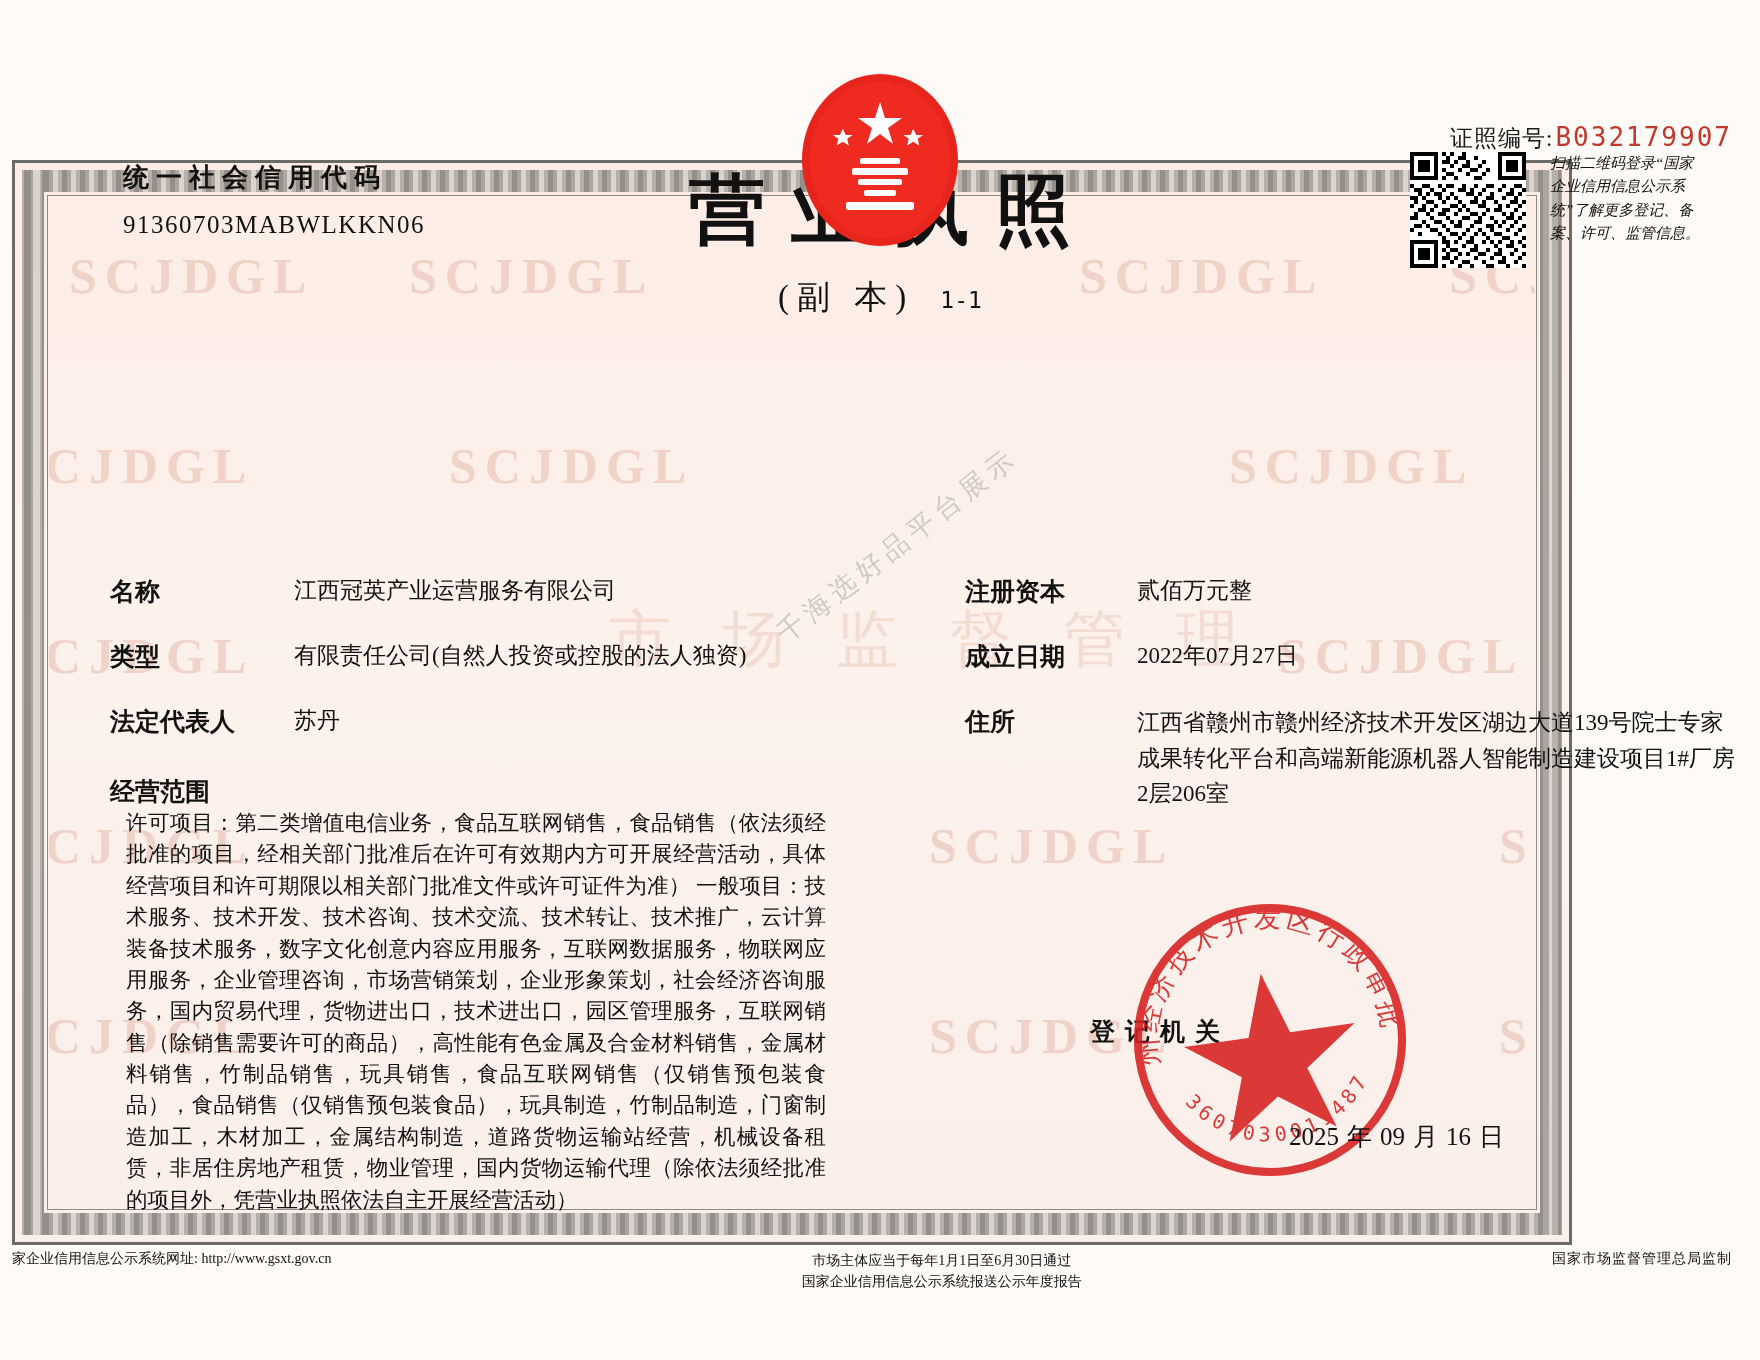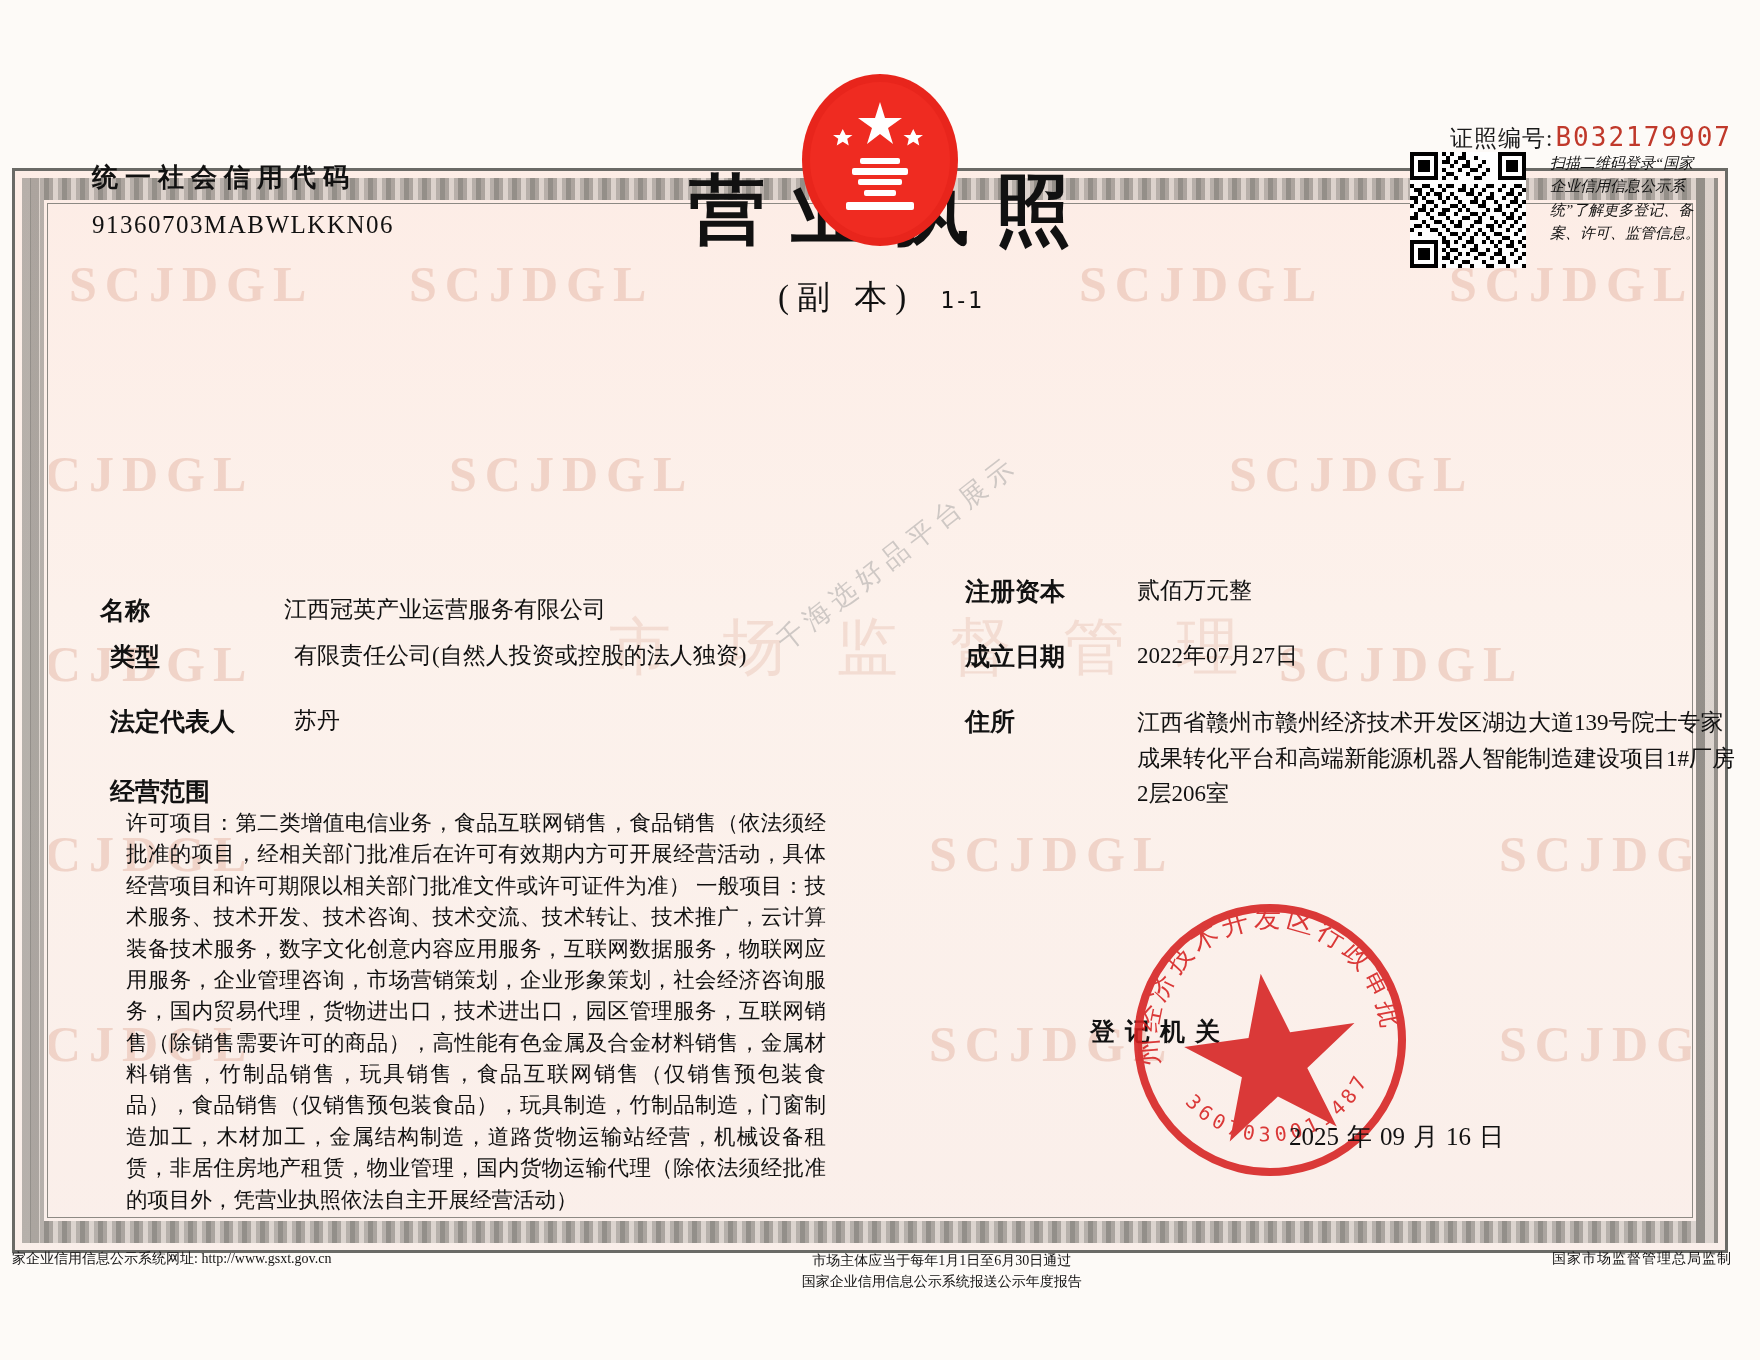--- a/index.html
+++ b/index.html
@@ -41,22 +41,22 @@
     color: #c0392b;
     font-family: "DejaVu Sans Mono", monospace;
     font-size: 26px;
     letter-spacing: 2px;
   }
 
   
   .frame {
     position: absolute;
     left: 12px;
-    top: 168px;
-    width: 1716px;
+    top: 160px;
+    width: 1560px;
     height: 1085px;
     border: 3px solid #6a6a66;
     box-sizing: border-box;
     background:
       linear-gradient(180deg, rgba(253,236,229,0.95) 0%, rgba(252,241,235,0.95) 45%, rgba(250,238,233,0.95) 100%);
   }
   
   .frame::before {
     content: "";
     position: absolute;
@@ -156,21 +156,21 @@
   }
   .copy-no {
     font-family: "DejaVu Sans Mono", monospace;
     font-size: 23px;
     color: #111;
   }
 
   
   .credit-block {
     position: absolute;
-    left: 92px;
+    left: 123px;
     top: 160px;
     z-index: 4;
   }
   .credit-label {
     font-family: "Liberation Serif", serif;
     font-weight: bold;
     font-size: 26px;
     letter-spacing: 7px;
     color: #111;
   }
@@ -573,21 +573,21 @@
           <rect x="19" y="28" width="2" height="1"></rect>
           <rect x="24" y="28" width="1" height="1"></rect>
           <rect x="28" y="28" width="1" height="1"></rect>
       </g>
     </svg>
     <div class="qr-text">扫描二维码登录“国家企业信用信息公示系统”了解更多登记、备案、许可、监管信息。</div>
   </div>
 
   <div class="fields">
 
-    <div class="row" style="left:100px; top:575px;margin-top:19px;">
+    <div class="row" style="left:110px; top:575px;">
       <div class="lbl lbl-w2">名称</div>
       <div class="val" style="margin-left:16px;">江西冠英产业运营服务有限公司</div>
     </div>
 
     <div class="row" style="left:110px; top:640px;">
       <div class="lbl lbl-w2">类型</div>
       <div class="val" style="margin-left:16px;">有限责任公司(自然人投资或控股的法人独资)</div>
     </div>
 
     <div class="row" style="left:110px; top:705px;">

